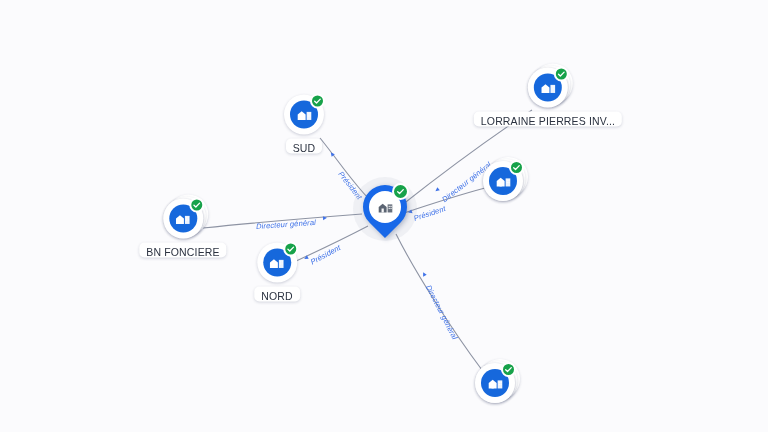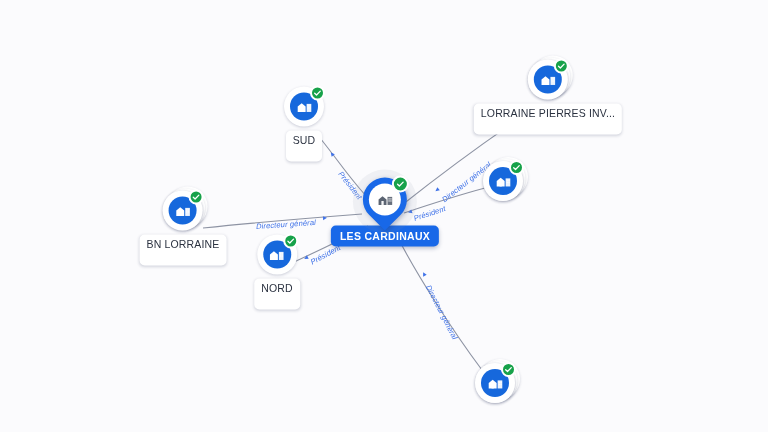--- a/index.html
+++ b/index.html
@@ -88,21 +88,21 @@
   }
   .badge.pin-badge{right:-2px;top:-2px;width:17px;height:17px;}
 
   
   .nlabel{
     margin-top:4px;
     background:#ffffff;
     color:#2b3240;
     font-size:10.5px;
     letter-spacing:.15px;
-    padding:3px 7px 16px 7px;
+    padding:3px 7px 0 7px;
     border-radius:5px;
     white-space:nowrap;
     box-shadow:0 1px 3px rgba(30,40,80,.18);
   }
   .nlabel.root{
     background:#1868e8;
     color:#ffffff;
     font-weight:bold;
     font-size:10.5px;
     letter-spacing:.3px;
@@ -204,21 +204,21 @@
                   <rect x="19.0" y="12.5" width="1.7" height="1.7" fill="#ffffff" opacity="0.9"></rect>
                 </svg>
               </div>
             </div>
             <div class="badge">
               <svg width="9" height="9" viewBox="0 0 24 24" aria-hidden="true">
                 <path d="M4.5 12.6 L9.4 17.4 L19.4 7" fill="none" stroke="#ffffff" stroke-width="3.4" stroke-linecap="round" stroke-linejoin="round"></path>
               </svg>
             </div>
           </div>
-          <div class="nlabel">BN LORRAINE</div>
+          <div class="nlabel">BN FONCIERE</div>
         </div>
       </div>
       <div class="node" style="left: 277px; top: 272px;">
         <div class="node-hit">
           <div class="marker">
             <div class="disc">
               <div class="inner">
                 <svg width="17" height="17" viewBox="0 0 24 24" aria-hidden="true">
                   <path d="M2.4 11.4 L8 6.6 L13.6 11.4 L13.6 19 L2.4 19 Z" fill="#ffffff"></path>
                   <rect x="6.4" y="13.4" width="3.2" height="5.6" fill="#ffffff" opacity="0.95"></rect>
@@ -336,18 +336,17 @@
                 <rect x="16.4" y="12.5" width="1.7" height="1.7" fill="#ffffff" opacity="0.9"></rect>
                 <rect x="19.0" y="12.5" width="1.7" height="1.7" fill="#ffffff" opacity="0.9"></rect>
               </svg>
             </div>
             <div class="badge pin-badge">
               <svg width="9" height="9" viewBox="0 0 24 24" aria-hidden="true">
                 <path d="M4.5 12.6 L9.4 17.4 L19.4 7" fill="none" stroke="#ffffff" stroke-width="3.4" stroke-linecap="round" stroke-linejoin="round"></path>
               </svg>
             </div>
           </div>
-          <div class="nlabel root" style="margin-top: -6px;">LES CARDINAUX</div>
         </div>
       </div>
     </div>
 
 </div>
 
 </body></html>

